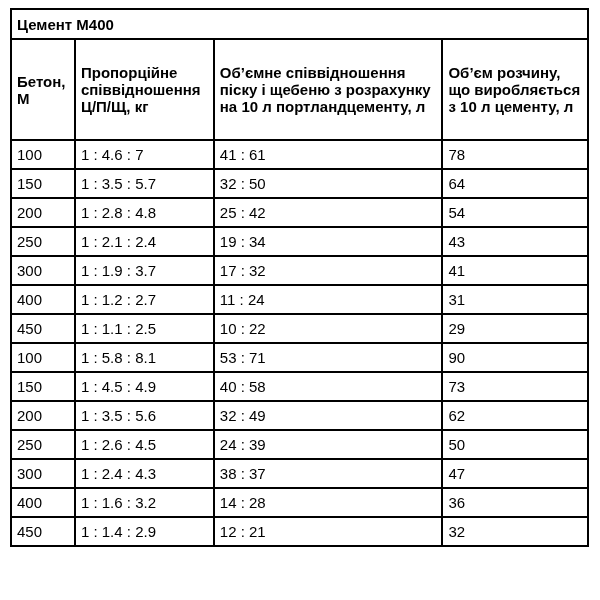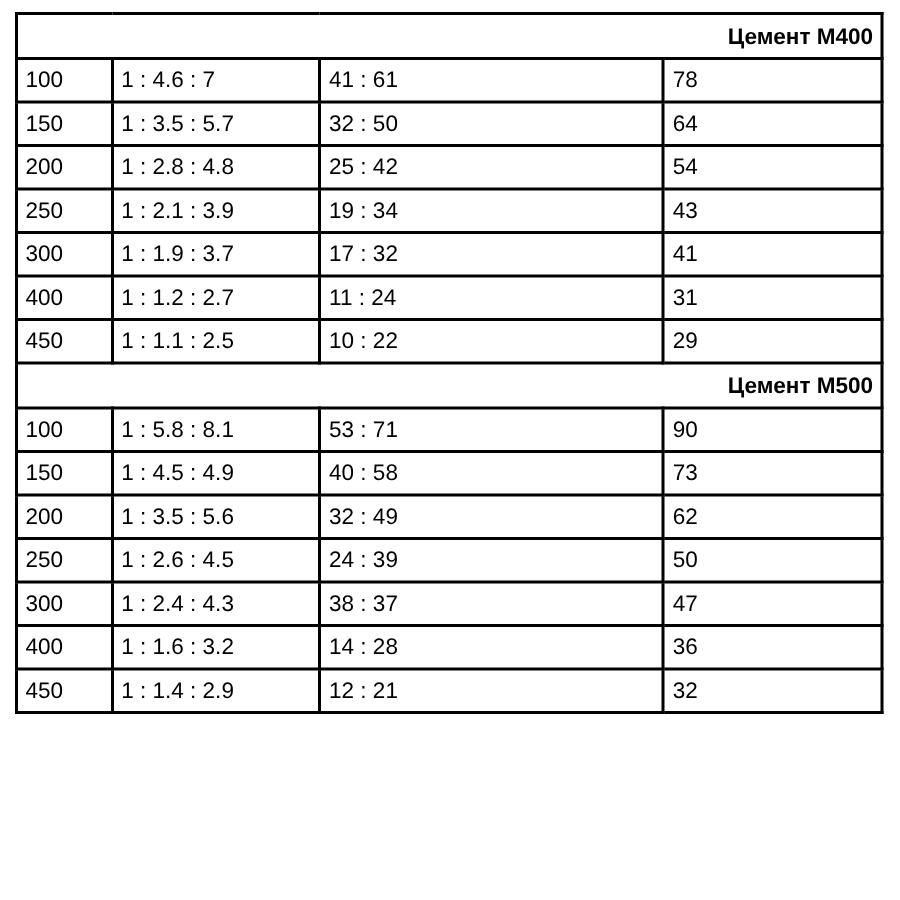--- a/index.html
+++ b/index.html
@@ -9,41 +9,47 @@
       position: absolute; left: 10px; top: 8px;
       border-collapse: collapse; width: 579px;
       font-size: 15px;
     }
     table.mix td {
       border: 2px solid #000;
       padding: 0 5px;
       vertical-align: middle;
       line-height: 17px;
     }
-    td.section { font-weight: bold; height: 28px; padding-left: 6px; text-align: right; }
+    td.section { font-weight: bold; height: 28px; padding-left: 6px; }
     tr.head td { font-weight: bold; height: 99px; }
     tr.row td { height: 27px; margin-left: 43px; }
     col.c1 { width: 64px; }
     col.c2 { width: 139px; }
     col.c3 { width: 230px; }
     col.c4 { width: 146px; }
   </style>
 </head>
 <body>
 
 <table class="mix">
   <colgroup>
     <col class="c1">
       <col class="c2">
       <col class="c3">
       <col class="c4">
   </colgroup>
   <tbody id="tbody">
     <tr>
       <td colspan="4" class="section">Цемент М400</td>
+    </tr>
+    <tr class="head">
+      <td>Бетон, М</td>
+      <td>Пропорційне співвідношення Ц/П/Щ, кг</td>
+      <td>Об’ємне співвідношення піску і щебеню з розрахунку на 10 л портландцементу, л</td>
+      <td>Об’єм розчину, що виробляється з 10 л цементу, л</td>
     </tr>
 
     <tr class="row">
         <td>100</td>
         <td>1 : 4.6 : 7</td>
         <td>41 : 61</td>
         <td>78</td>
       </tr>
     <tr class="row">
         <td>150</td>
@@ -52,21 +58,21 @@
         <td>64</td>
       </tr>
     <tr class="row">
         <td>200</td>
         <td>1 : 2.8 : 4.8</td>
         <td>25 : 42</td>
         <td>54</td>
       </tr>
     <tr class="row">
         <td>250</td>
-        <td>1 : 2.1 : 3.9</td>
+        <td>1 : 2.1 : 2.4</td>
         <td>19 : 34</td>
         <td>43</td>
       </tr>
     <tr class="row">
         <td>300</td>
         <td>1 : 1.9 : 3.7</td>
         <td>17 : 32</td>
         <td>41</td>
       </tr>
     <tr class="row">
@@ -75,23 +81,20 @@
         <td>11 : 24</td>
         <td>31</td>
       </tr>
     <tr class="row">
         <td>450</td>
         <td>1 : 1.1 : 2.5</td>
         <td>10 : 22</td>
         <td>29</td>
       </tr>
 
-    <tr>
-      <td colspan="4" class="section">Цемент М500</td>
-    </tr>
 
     <tr class="row">
         <td>100</td>
         <td>1 : 5.8 : 8.1</td>
         <td>53 : 71</td>
         <td>90</td>
       </tr>
     <tr class="row">
         <td>150</td>
         <td>1 : 4.5 : 4.9</td>

